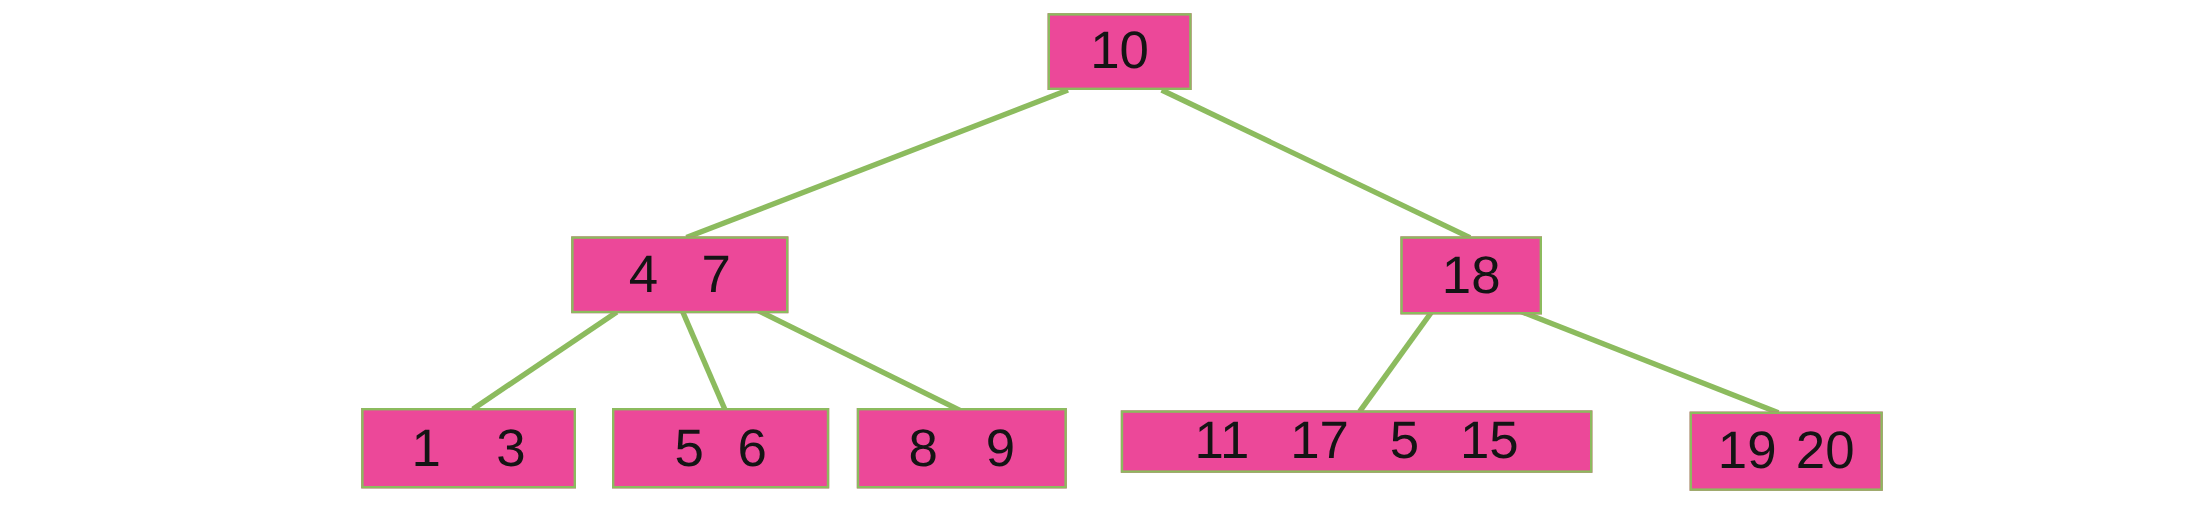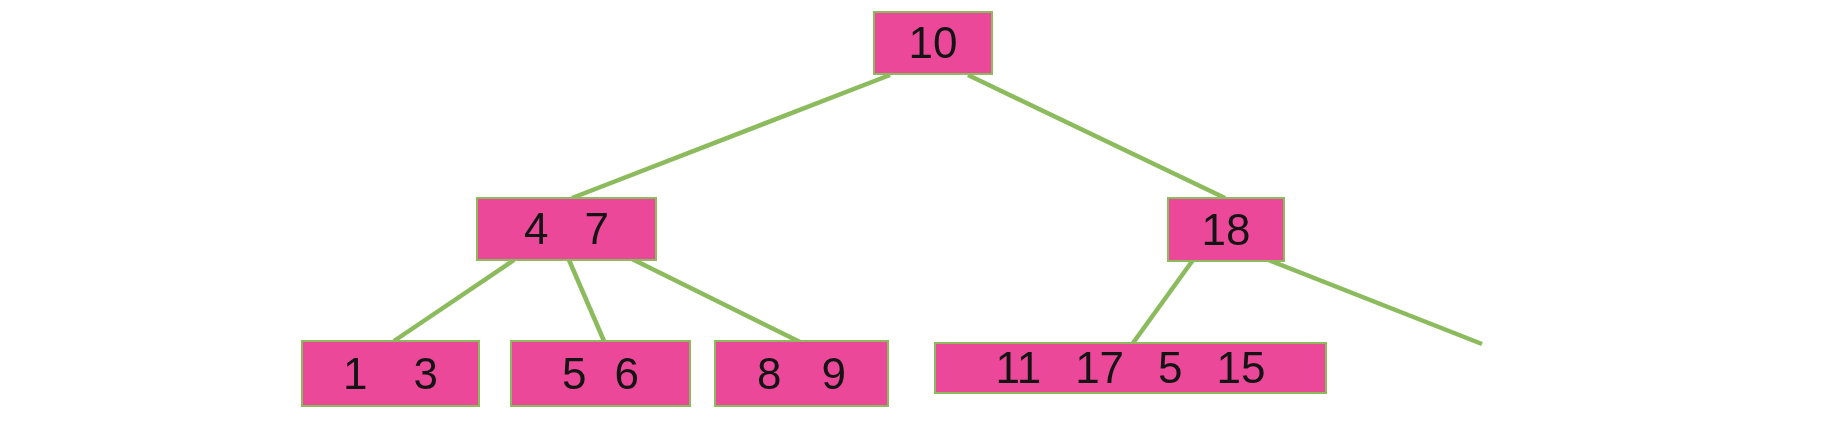--- a/index.html
+++ b/index.html
@@ -92,14 +92,18 @@
     <span class="key">9</span>
   </div>
 
   <div class="node n-1114">
     <span class="key">11</span>
     <span class="key">17</span>
     <span class="key">5</span>
     <span class="key">15</span>
   </div>
 
+  <div class="node n-1920">
+    <span class="key">19</span>
+    <span class="key">20</span>
+  </div>
 
 </div>
 
 </body></html>

